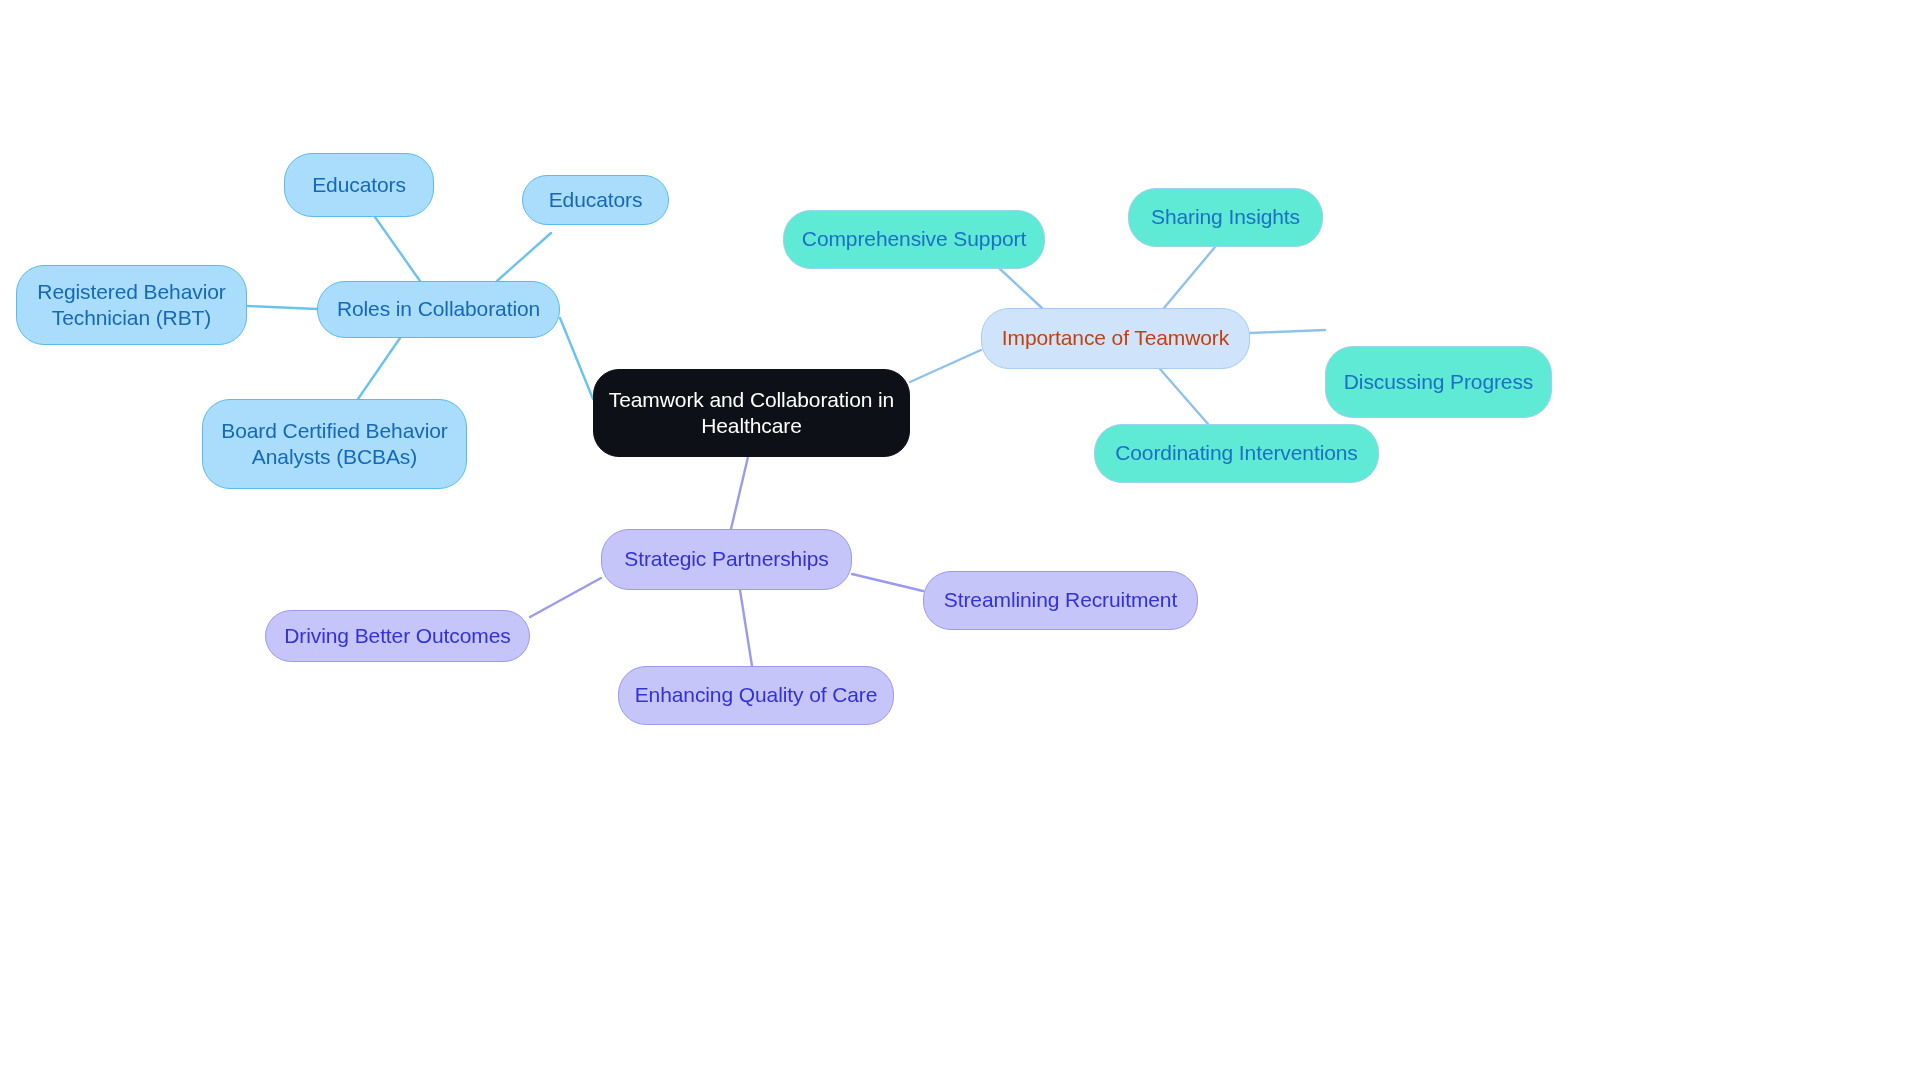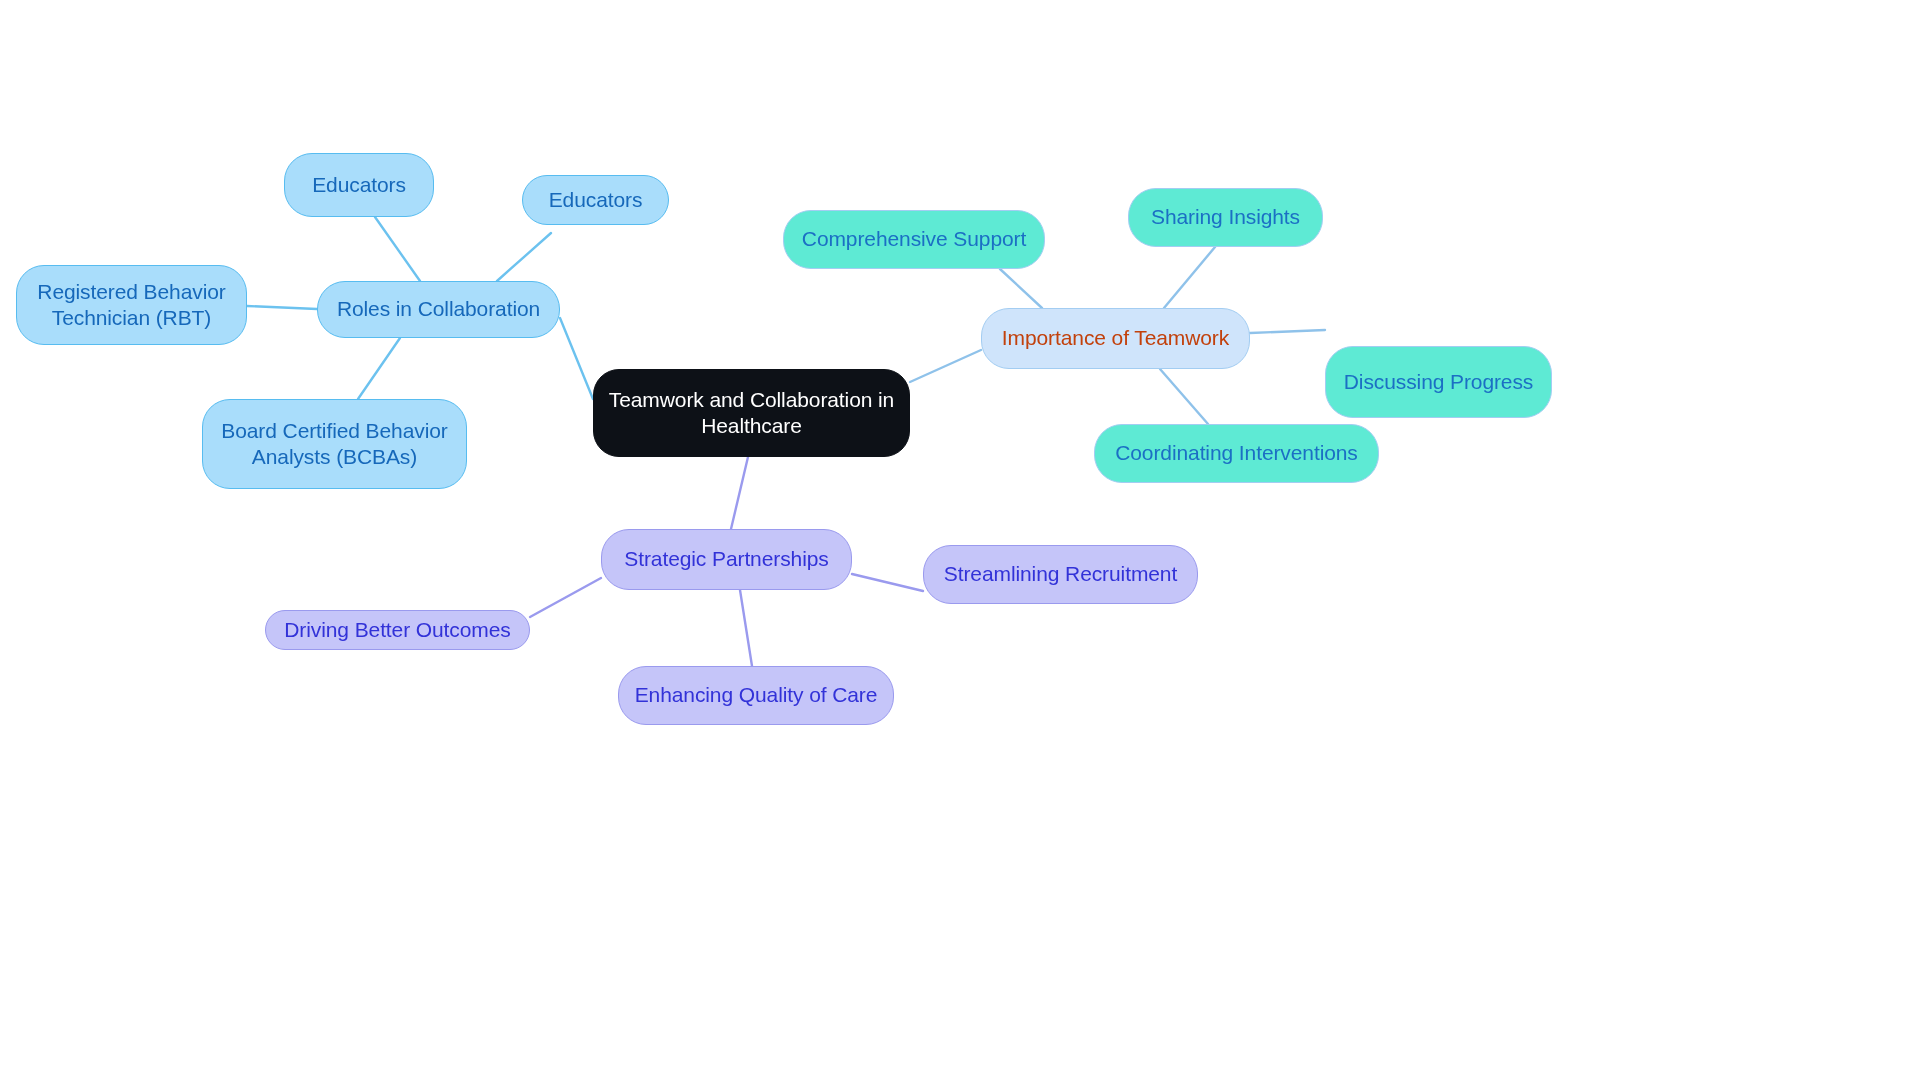--- a/index.html
+++ b/index.html
@@ -115,17 +115,17 @@
       <div class="node node-leaf-blue" style="left: 16px; top: 265px; width: 231px; height: 80px;"><span>Registered Behavior
 Technician (RBT)</span></div>
       <div class="node node-leaf-blue" style="left: 202px; top: 399px; width: 265px; height: 90px;"><span>Board Certified Behavior
 Analysts (BCBAs)</span></div>
       <div class="node node-branch-paleblue" style="left: 981px; top: 308px; width: 269px; height: 61px;"><span>Importance of Teamwork</span></div>
       <div class="node node-leaf-paleblue" style="left: 783px; top: 210px; width: 262px; height: 59px;"><span>Comprehensive Support</span></div>
       <div class="node node-leaf-paleblue" style="left: 1128px; top: 188px; width: 195px; height: 59px;"><span>Sharing Insights</span></div>
       <div class="node node-leaf-paleblue" style="left: 1325px; top: 300px; width: 227px; height: 72px; margin-top: 46px;"><span>Discussing Progress</span></div>
       <div class="node node-leaf-paleblue" style="left: 1094px; top: 424px; width: 285px; height: 59px;"><span>Coordinating Interventions</span></div>
       <div class="node node-branch-purple" style="left: 601px; top: 529px; width: 251px; height: 61px;"><span>Strategic Partnerships</span></div>
-      <div class="node node-leaf-purple" style="left: 265px; top: 610px; width: 265px; height: 40px;"><span>Driving Better Outcomes</span></div>
+      <div class="node node-leaf-purple" style="left: 265px; top: 610px; width: 265px; height: 52px;"><span>Driving Better Outcomes</span></div>
       <div class="node node-leaf-purple" style="left: 618px; top: 666px; width: 276px; height: 59px;"><span>Enhancing Quality of Care</span></div>
-      <div class="node node-leaf-purple" style="left: 923px; top: 545px; width: 275px; height: 59px;"><span>Streamlining Recruitment</span></div>
+      <div class="node node-leaf-purple" style="left: 923px; top: 571px; width: 275px; height: 59px;"><span>Streamlining Recruitment</span></div>
     </div>
 </div>
 
 </body></html>

